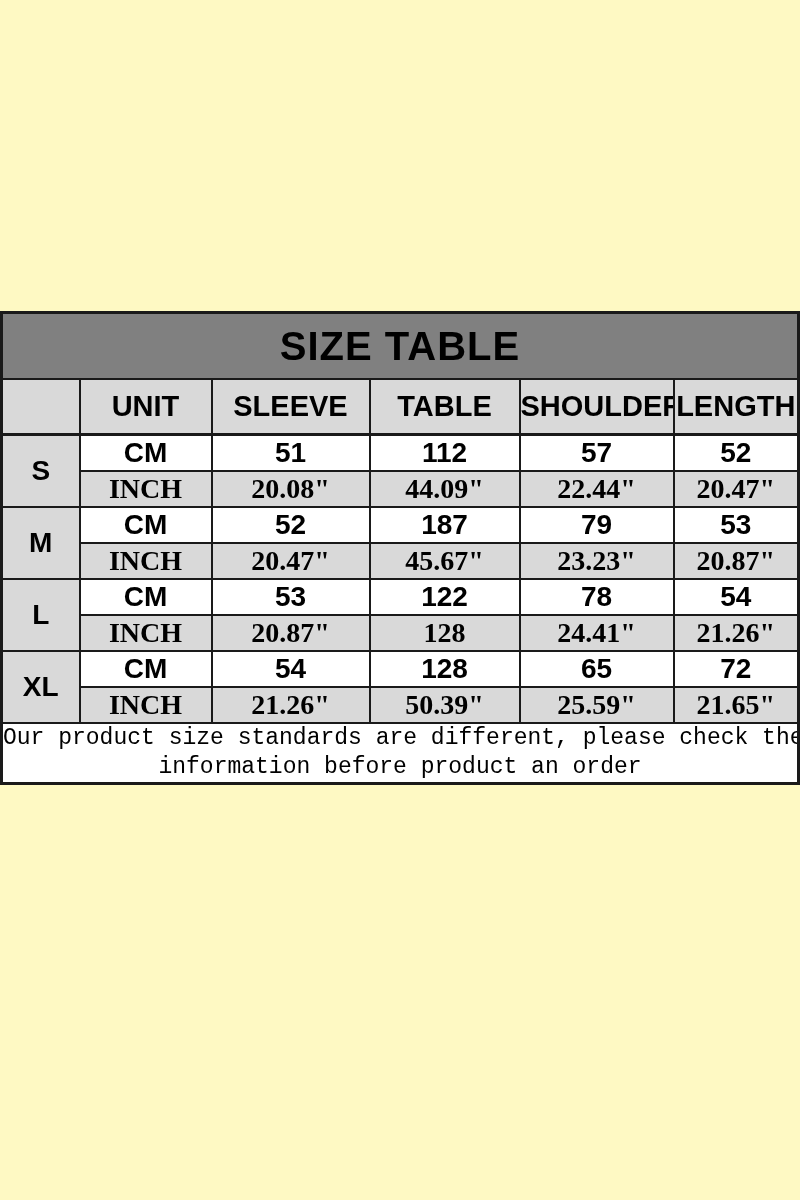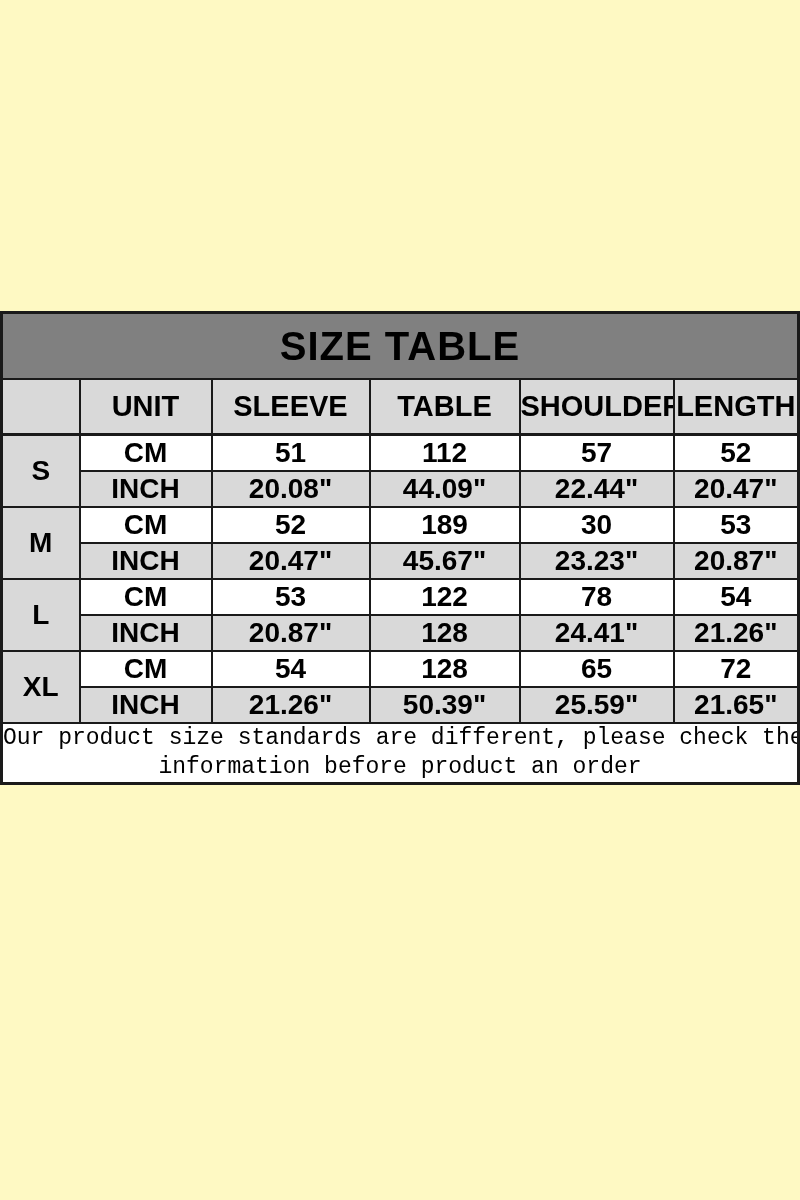--- a/index.html
+++ b/index.html
@@ -59,21 +59,21 @@
         #555555 calc(50% - 1px),
         #555555 calc(50% + 1px),
         transparent calc(50% + 1px)) #ffffff;
   }
   tr.data-row td {
     height: 34px;
     font-size: 28px;
     font-weight: bold;
   }
   tr.data-row.cm-row td { background: #ffffff; }
-  tr.data-row.inch-row td { background: #d9d9d9; }
+  tr.data-row.inch-row td { background: #d9d9d9; font-family: Liberation Serif, serif; }
   td.size-label-cell {
     background: #d9d9d9 !important;
     font-size: 32px;
     font-weight: bold;
   }
   td.note-cell {
     background: #ffffff;
     height: 58px;
     font-family: "Liberation Mono", monospace;
     font-size: 23px;
@@ -125,22 +125,22 @@
         <td>20.08"</td>
         <td>44.09"</td>
         <td>22.44"</td>
         <td>20.47"</td>
       </tr>
 
       <tr class="data-row cm-row">
         <td class="size-label-cell" rowspan="2">M</td>
         <td>CM</td>
         <td>52</td>
-        <td>189</td>
-        <td>30</td>
+        <td>187</td>
+        <td>79</td>
         <td>53</td>
       </tr>
       <tr class="data-row inch-row">
         <td>INCH</td>
         <td>20.47"</td>
         <td>45.67"</td>
         <td>23.23"</td>
         <td>20.87"</td>
       </tr>
 

